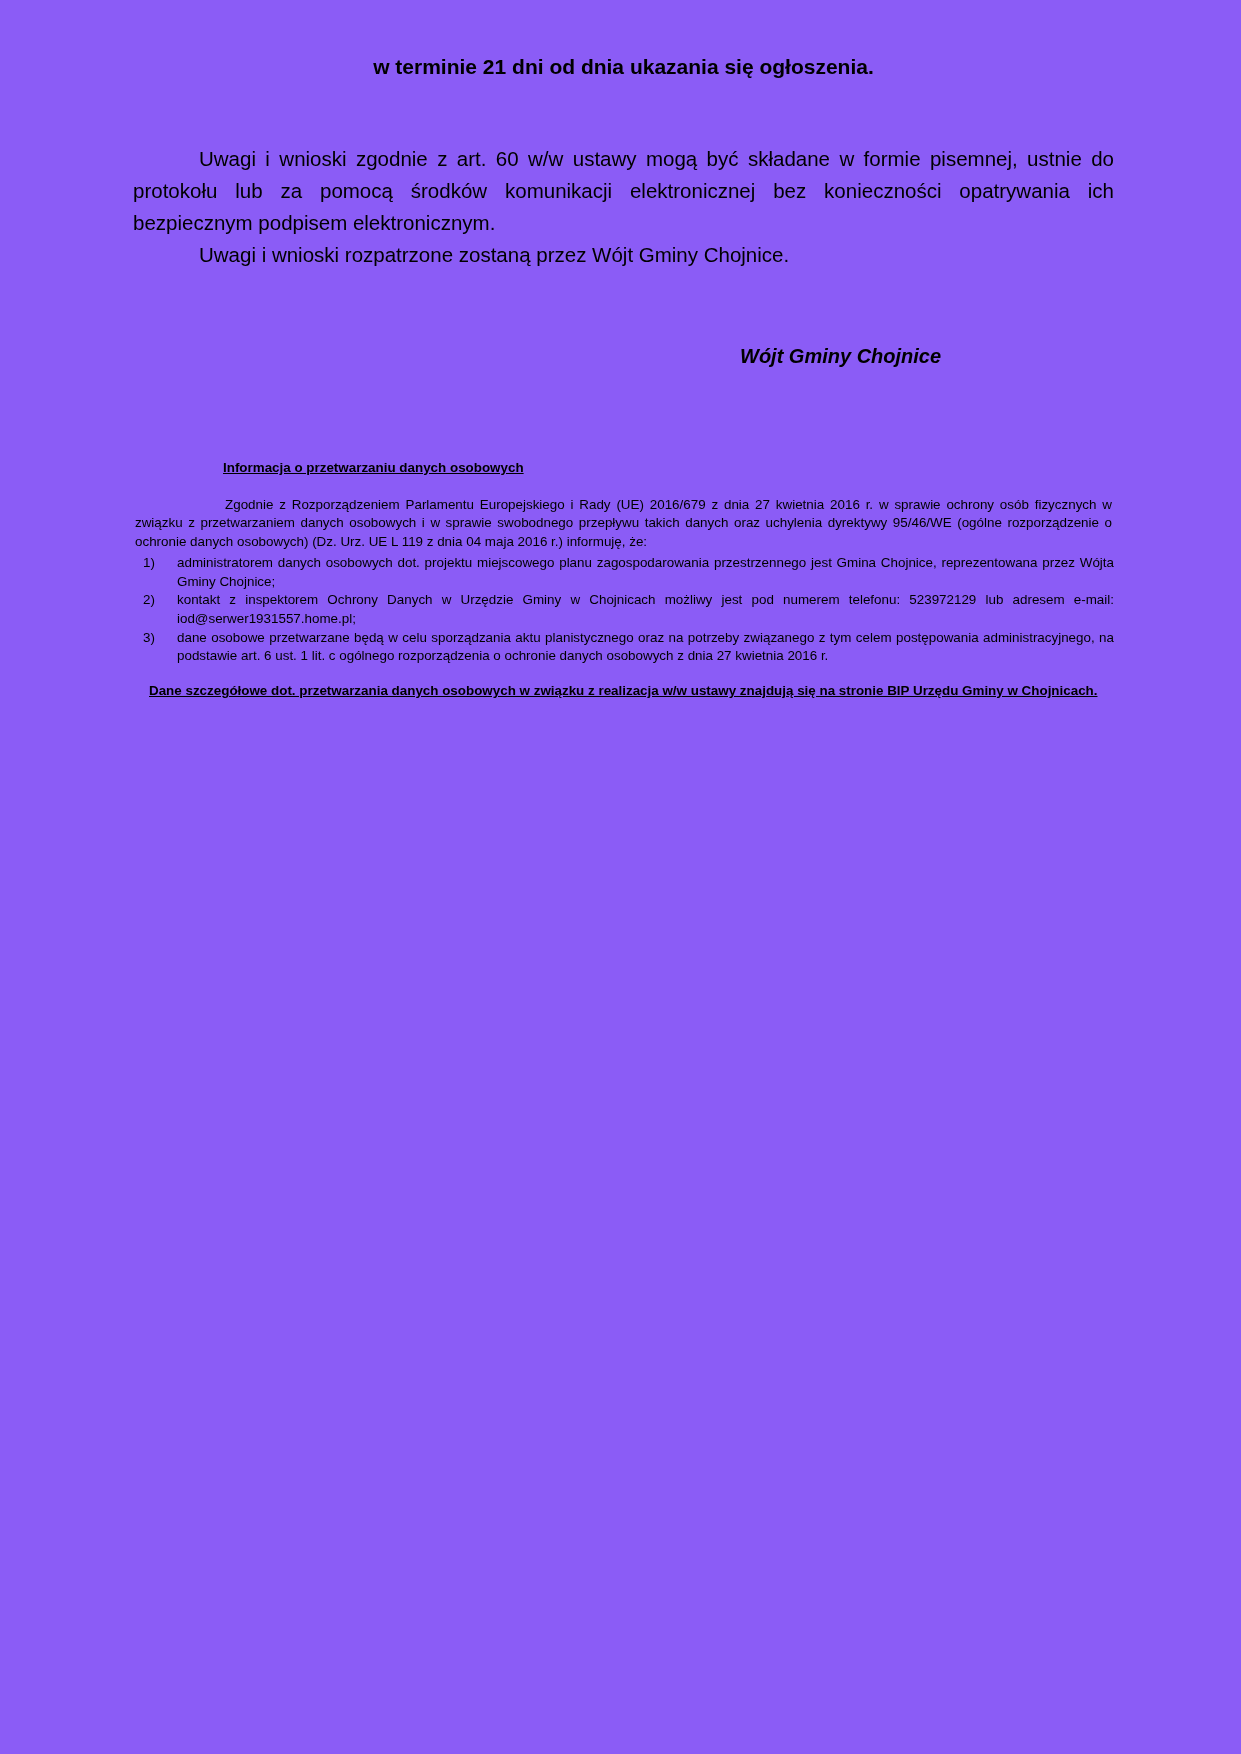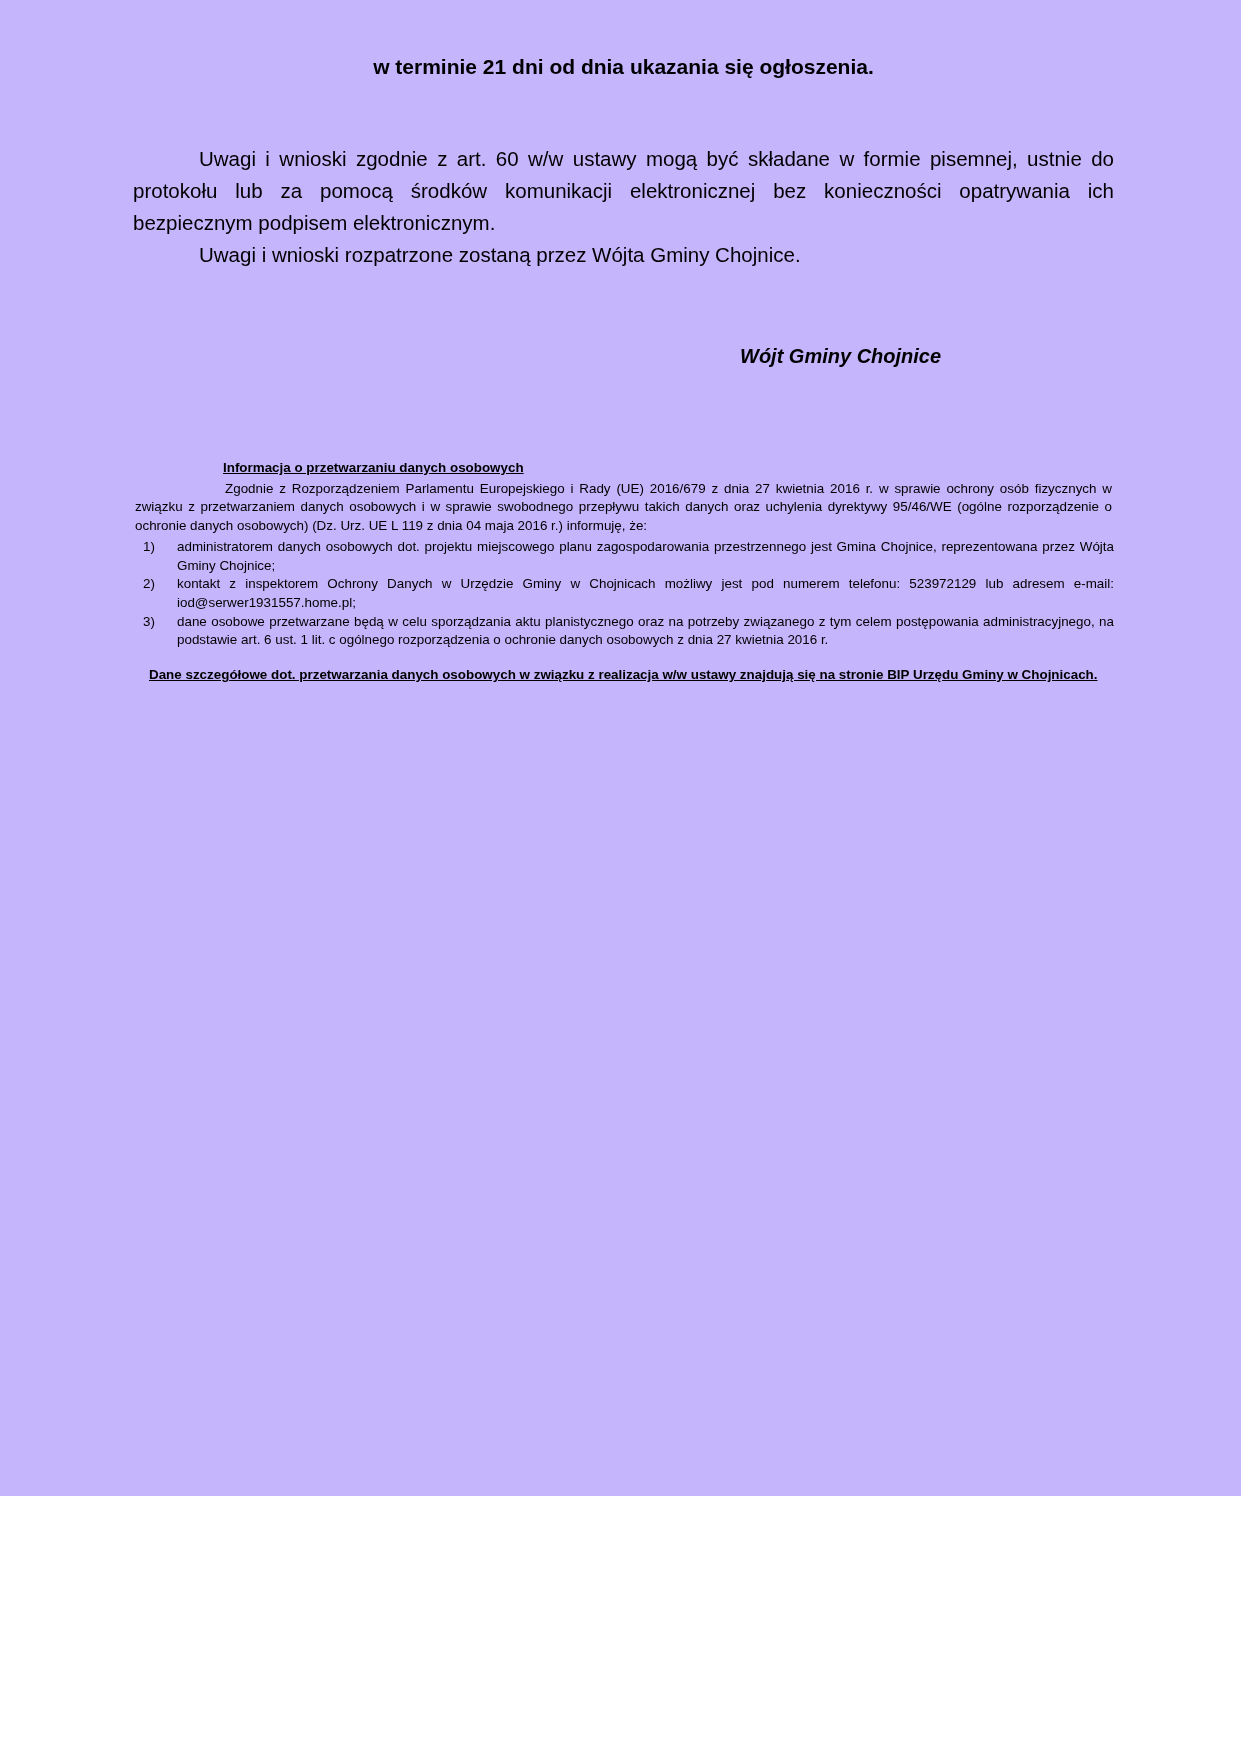--- a/index.html
+++ b/index.html
@@ -1,20 +1,20 @@
 <!DOCTYPE html>
 <html><head>
 <meta charset="utf-8">
 <style>
   html, body { margin: 0; padding: 0; background: #ffffff; }
   .page {
     position: relative;
     width: 1241px;
-    height: 1496px;
-    background: #c4b5fd;
+    height: 1754px;
+    background: #8b5cf6;
     color: #000000;
     font-family: "Liberation Sans", sans-serif;
     overflow: hidden;
   }
   .content {
     position: absolute;
     left: 133px;
     top: 0;
     width: 981px;
   }
@@ -40,21 +40,21 @@
     line-height: 30px;
     font-weight: bold;
     font-style: italic;
   }
   .rodo {
     margin-top: 88px;
     font-size: 13.4px;
     line-height: 18.7px;
   }
   .rodo-heading {
-    margin: 0 0 0 90px;
+    margin: 0 0 16px 90px;
     font-size: 13.4px;
     line-height: 18.7px;
     font-weight: bold;
     text-decoration: underline;
     display: inline-block;
   }
   .rodo-intro {
     margin: 2px;
     text-align: justify;
     text-indent: 90px;
@@ -84,21 +84,21 @@
 </head>
 <body>
 
 <div class="page">
   <div class="content">
 
     <h1 class="doc-heading">w terminie 21 dni od dnia ukazania się ogłoszenia.</h1>
 
     <p class="body-par">Uwagi i wnioski zgodnie z art. 60 w/w ustawy mogą być składane w formie pisemnej, ustnie do protokołu lub za pomocą środków komunikacji elektronicznej bez konieczności opatrywania ich bezpiecznym podpisem elektronicznym.</p>
 
-    <p class="body-par single">Uwagi i wnioski rozpatrzone zostaną przez Wójta Gminy Chojnice.</p>
+    <p class="body-par single">Uwagi i wnioski rozpatrzone zostaną przez Wójt Gminy Chojnice.</p>
 
 
     <div class="signature-block">
       <span>Wójt Gminy Chojnice</span>
     </div>
 
     <section class="rodo">
       <h2 class="rodo-heading">Informacja o przetwarzaniu danych osobowych</h2>
 
       <p class="rodo-intro">Zgodnie z Rozporządzeniem Parlamentu Europejskiego i Rady (UE) 2016/679 z dnia 27 kwietnia 2016 r. w sprawie ochrony osób fizycznych w związku z przetwarzaniem danych osobowych i w sprawie swobodnego przepływu takich danych oraz uchylenia dyrektywy 95/46/WE (ogólne rozporządzenie o ochronie danych osobowych) (Dz. Urz. UE L 119 z dnia 04 maja 2016 r.) informuję, że:</p>

